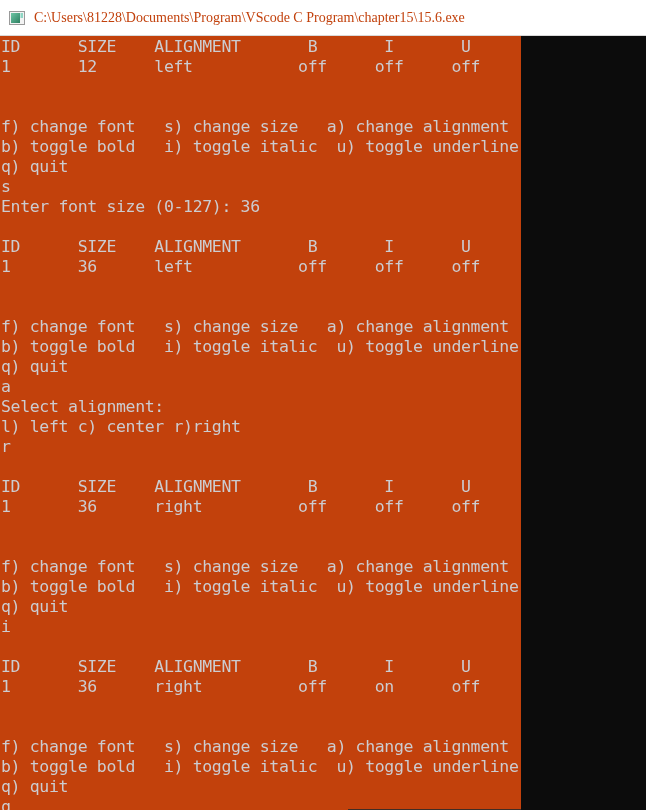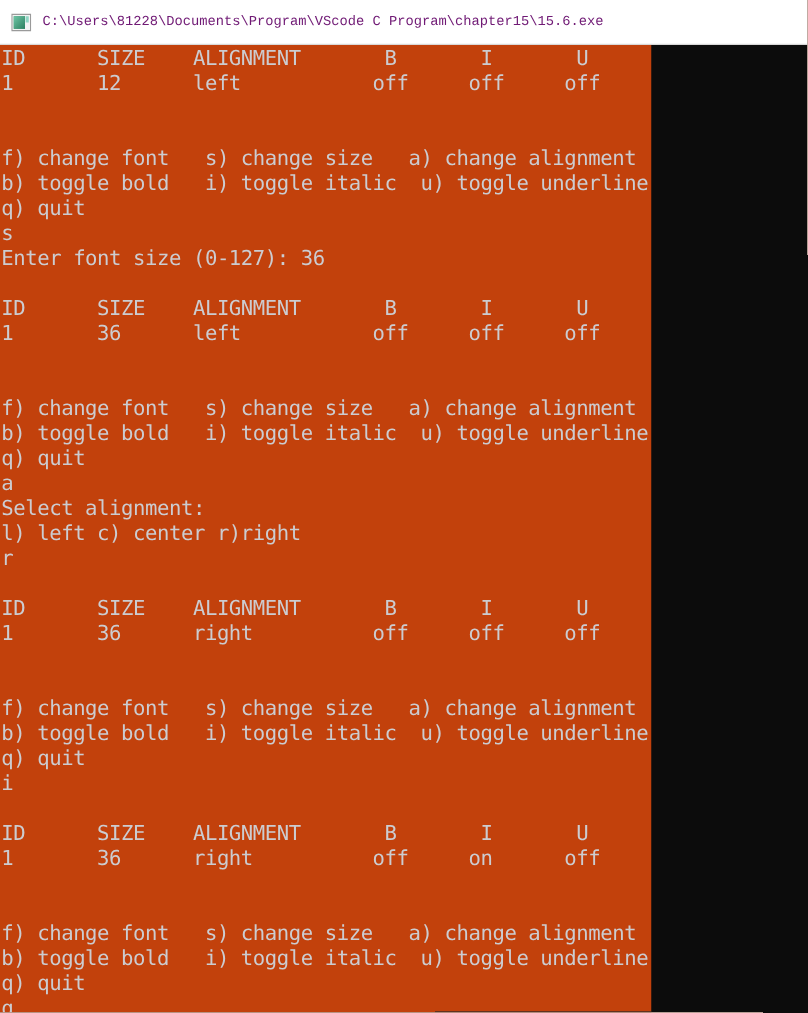--- a/index.html
+++ b/index.html
@@ -36,23 +36,23 @@
   }
   #app-icon {
     width: 16px;
     height: 16px;
     margin-left: 9px;
     margin-right: 9px;
     flex: 0 0 auto;
     display: block;
   }
   #title-text {
-    font-family: Liberation Mono, monospace;
-    font-size: 11px;
-    color: #701a75;
+    font-family: Liberation Serif, serif;
+    font-size: 14px;
+    color: #c2410c;
     white-space: nowrap;
     letter-spacing: 0px;
     line-height: 36px;
   }
   #titlebar-spacer { flex: 1 1 auto; }
 
   
   #console {
     position: absolute;
     left: 0;

